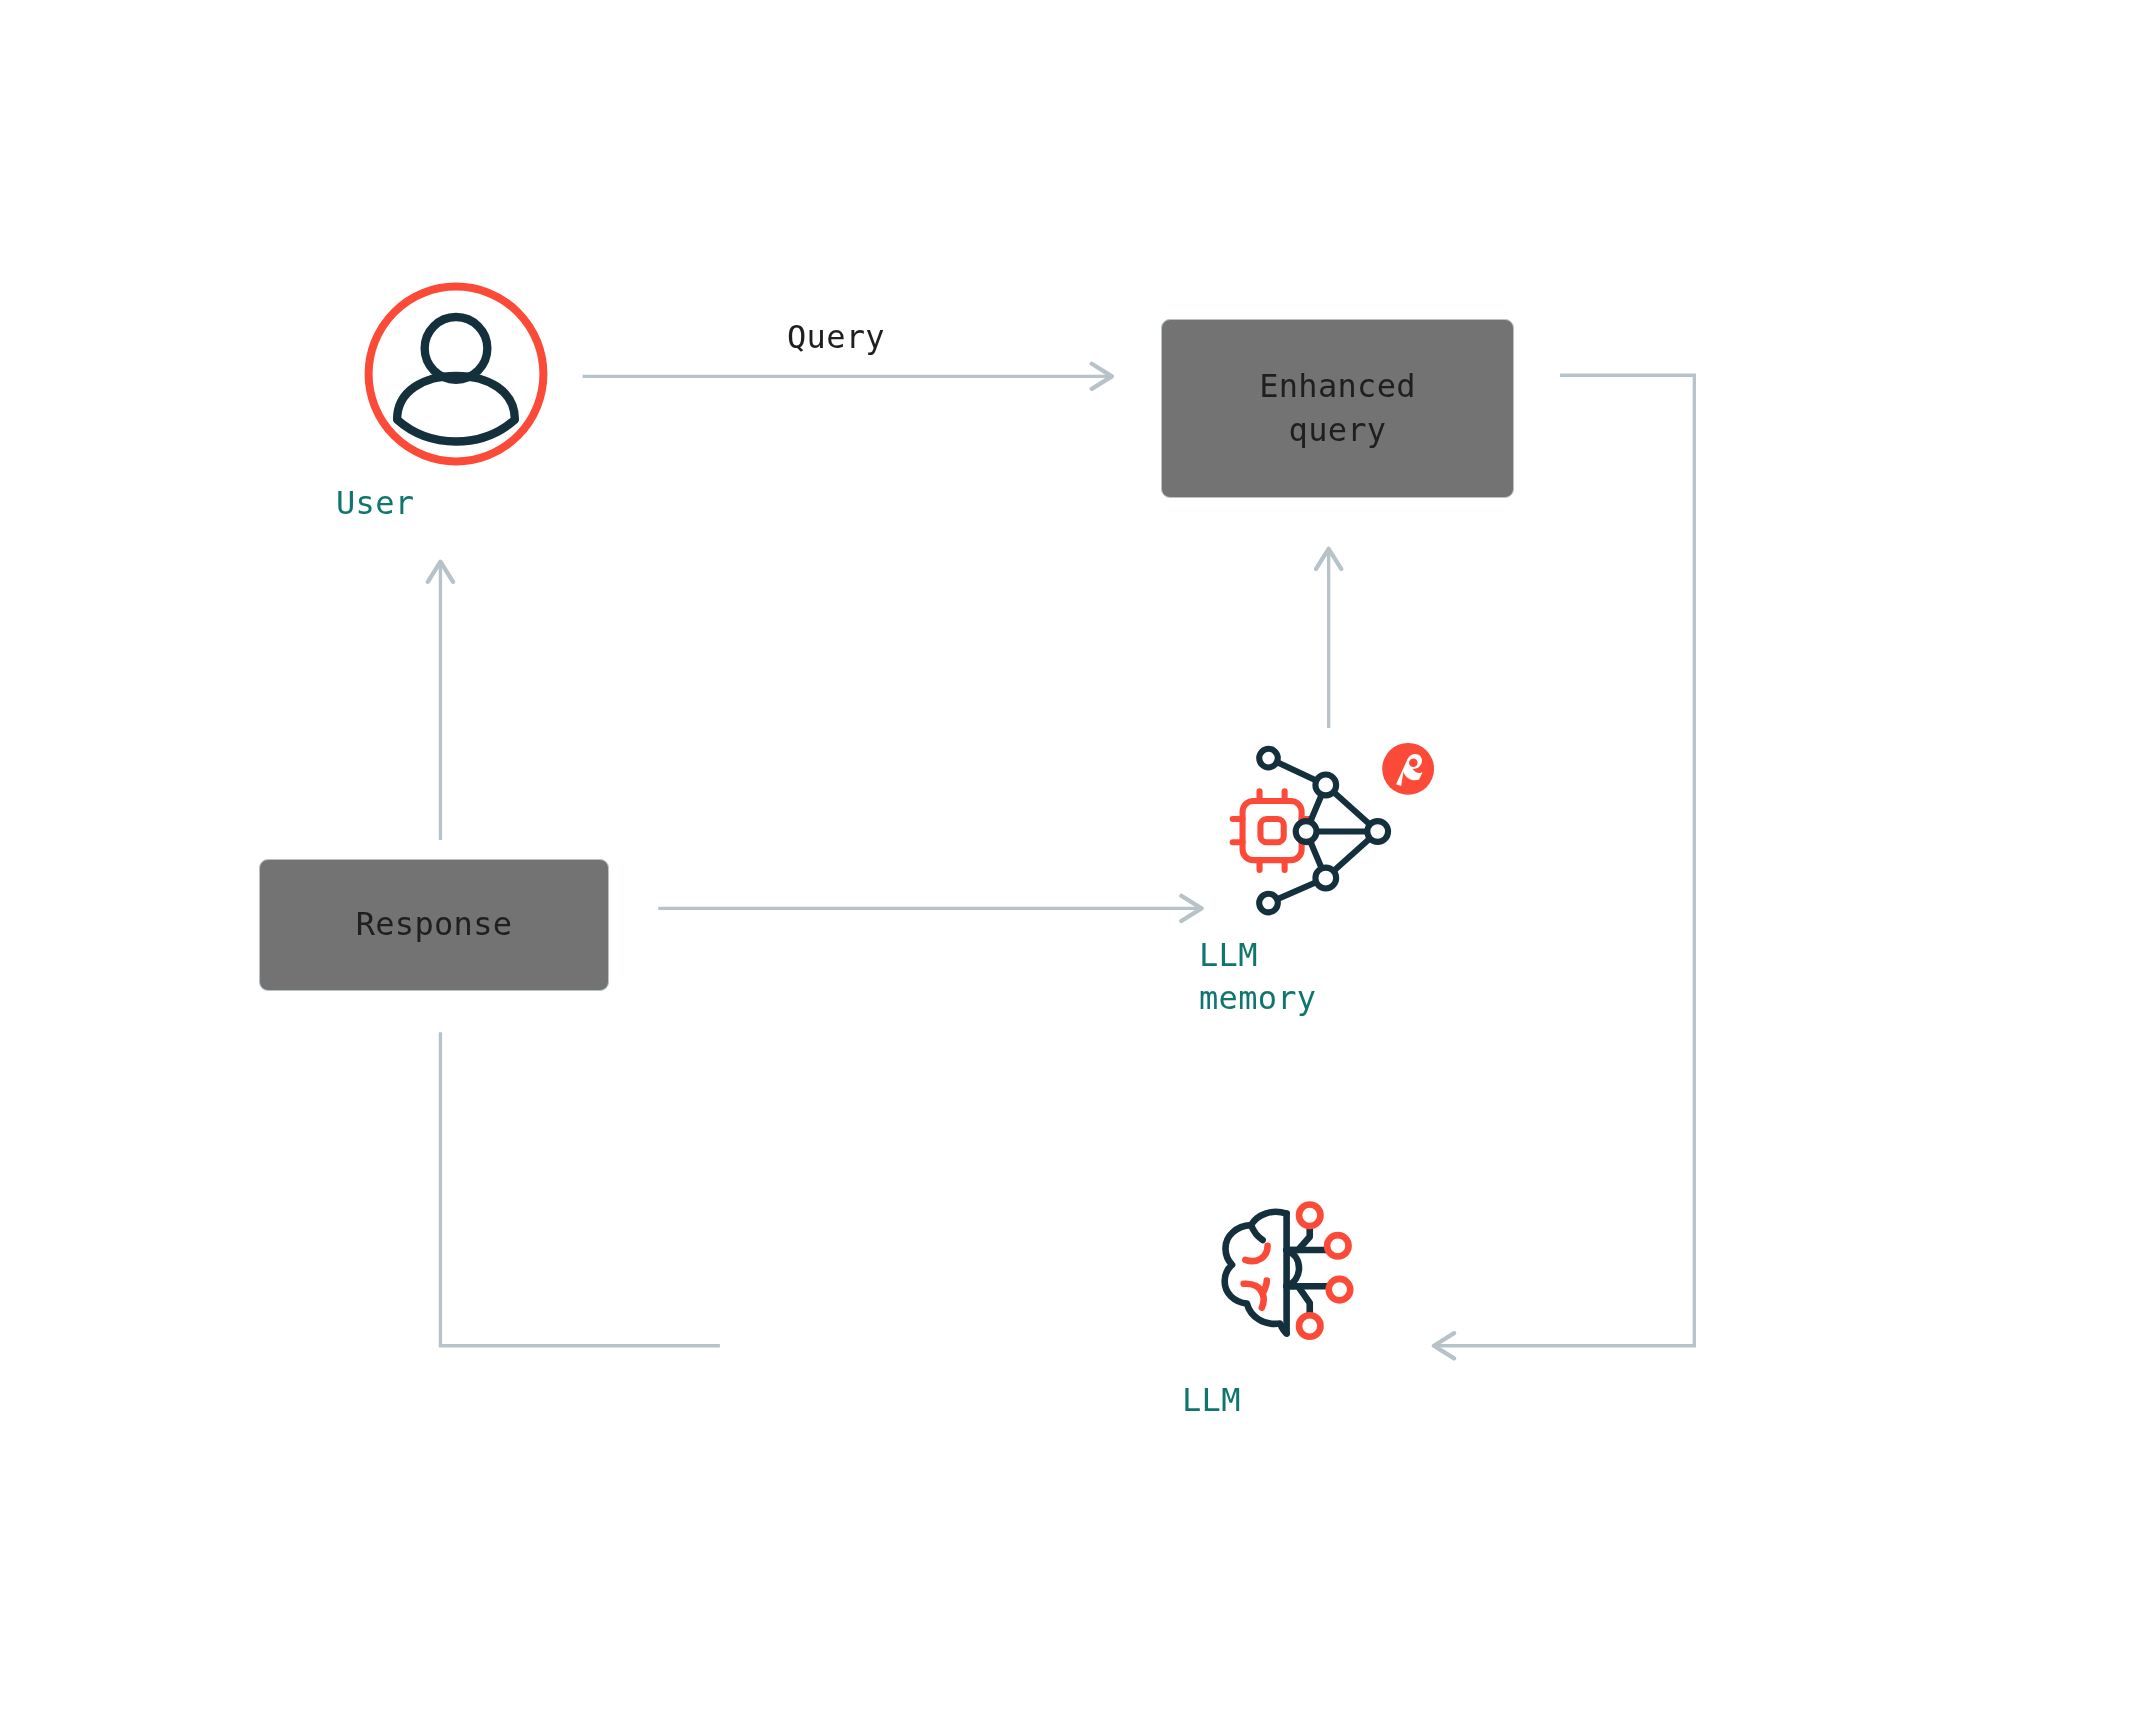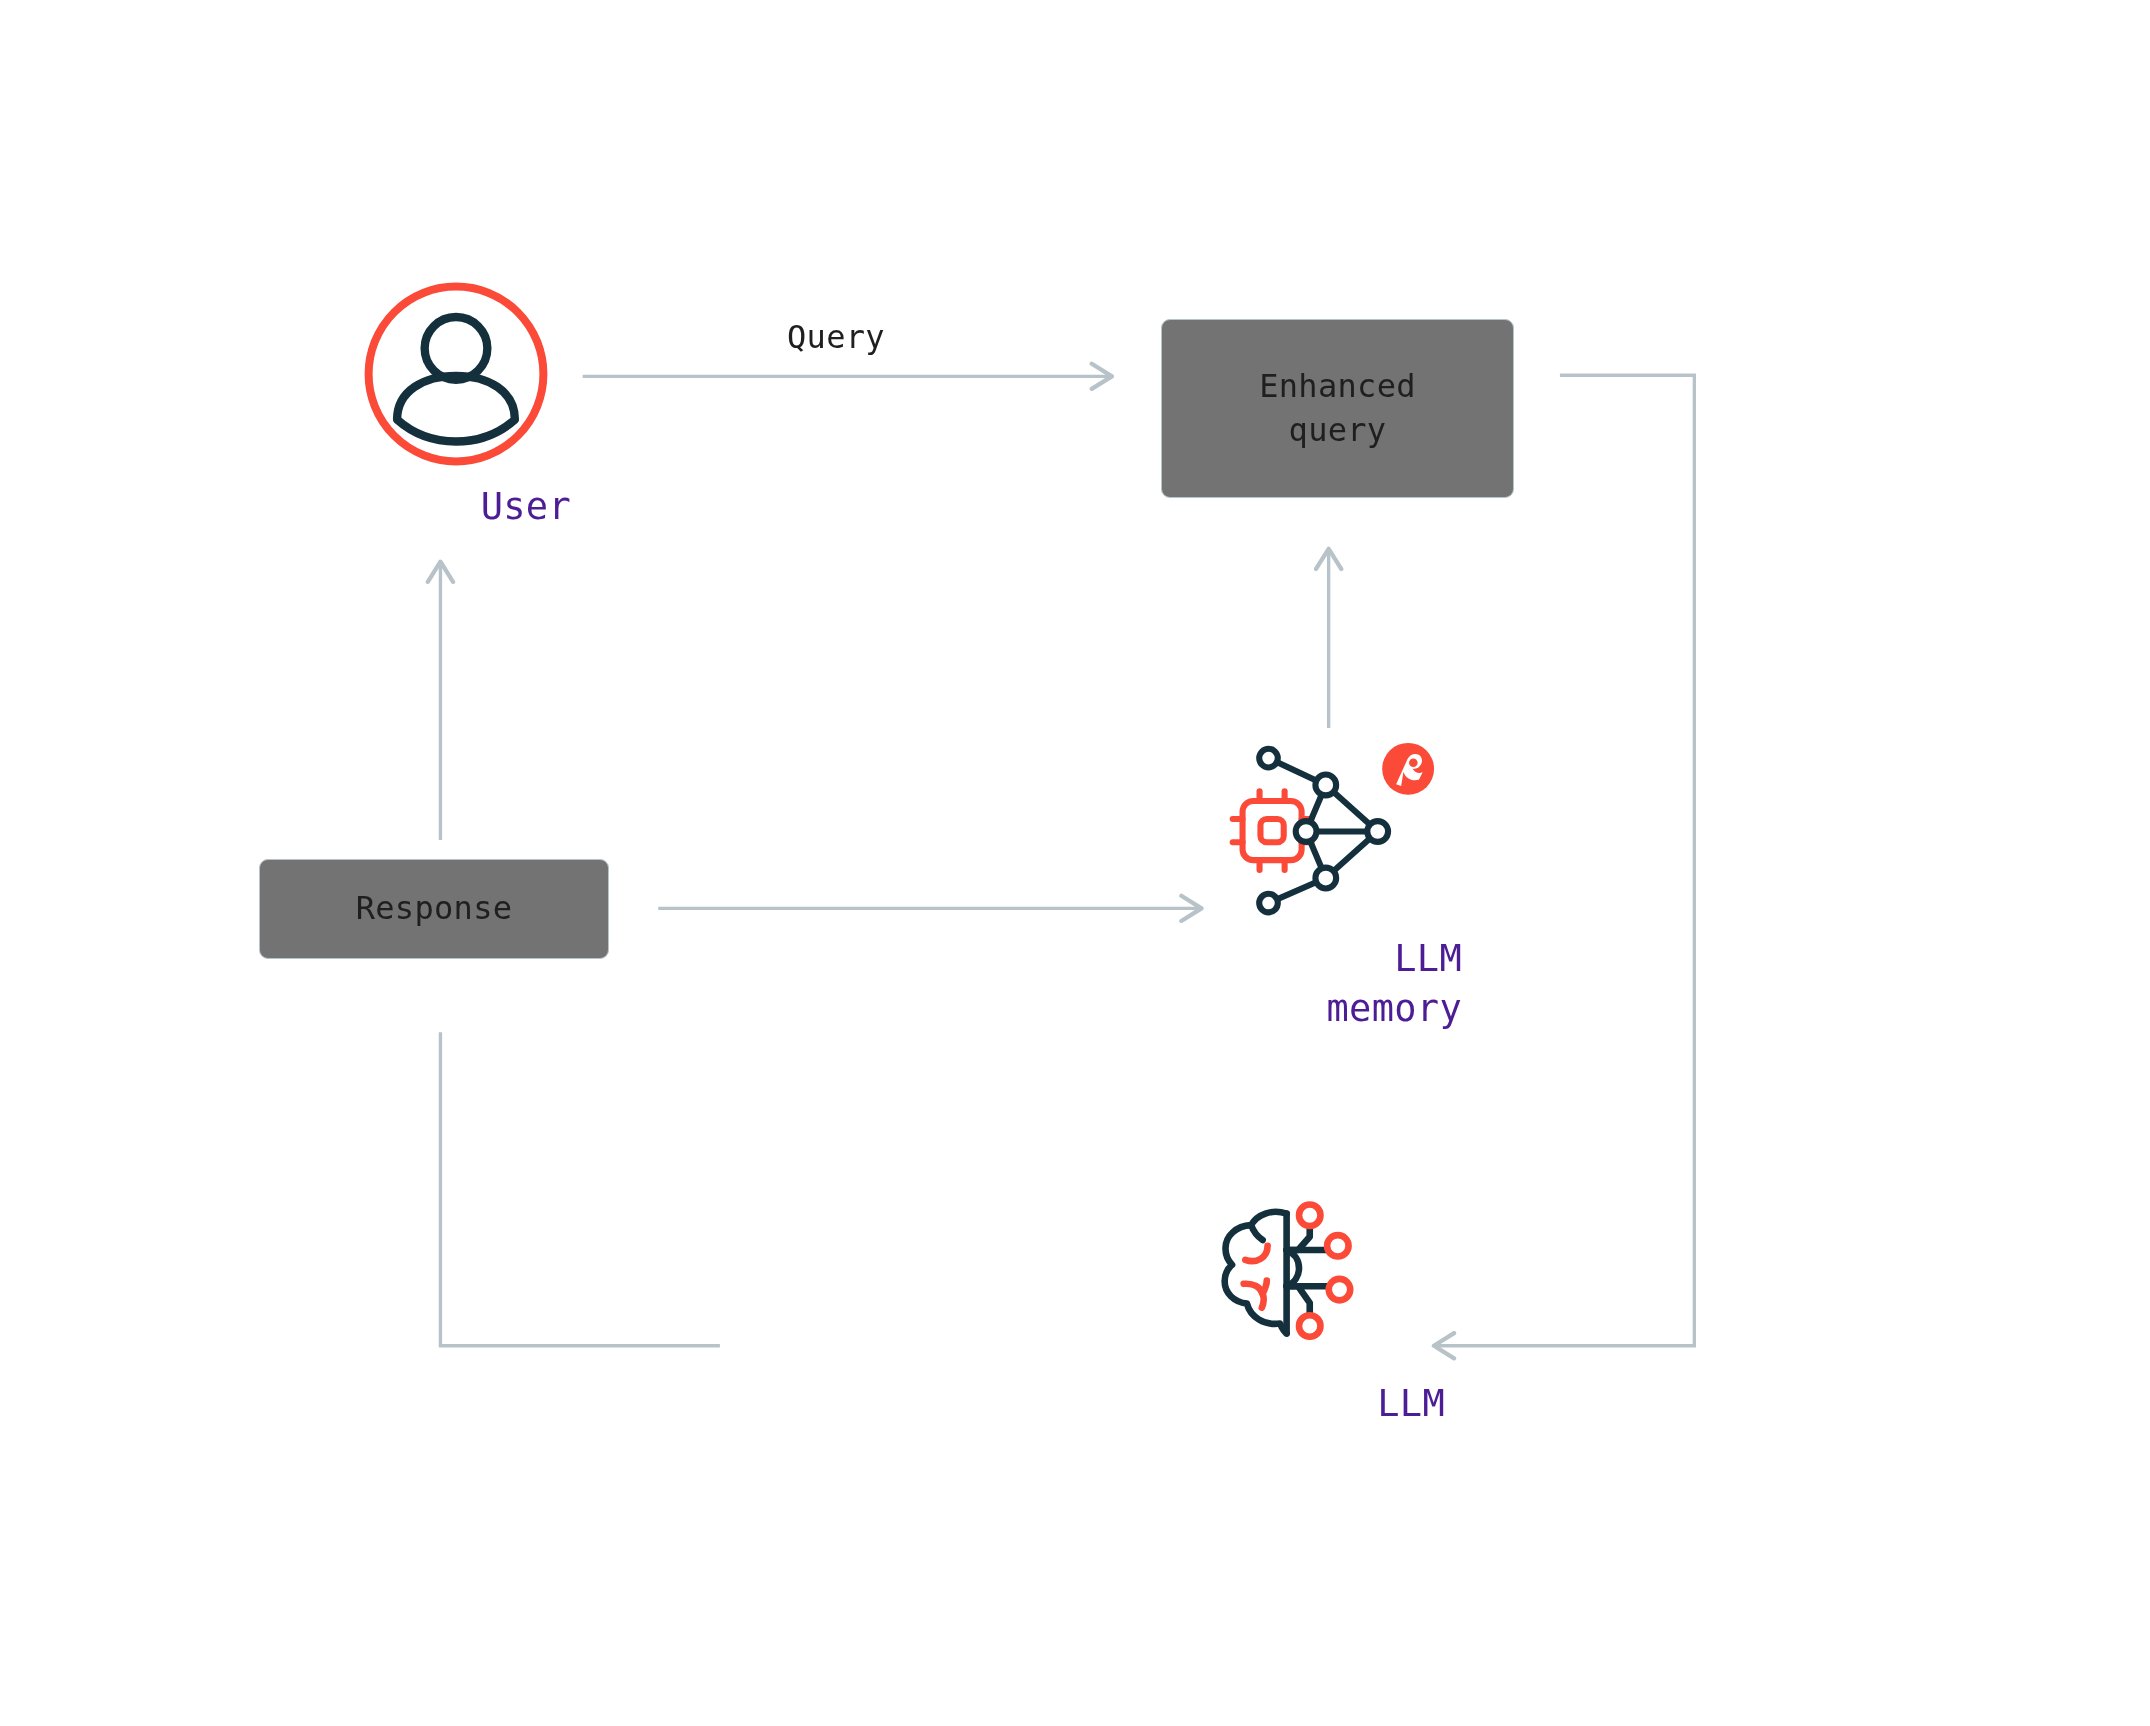--- a/index.html
+++ b/index.html
@@ -47,21 +47,21 @@
   #box-enhanced-query {
     left: 1161px;
     top: 319px;
     width: 353px;
     height: 179px;
   }
   #box-response {
     left: 259px;
     top: 859px;
     width: 350px;
-    height: 100px;
+    height: 132px;
   }
   #box-rag-pipeline {
     left: 720px;
     top: 1257px;
     width: 442px;
     height: 137px;
   }
 
   
   .edge-label {
@@ -71,25 +71,25 @@
     letter-spacing: 0.3px;
     white-space: nowrap;
   }
   #label-query {
     left: 787px;
     top: 318px;
   }
 
   .icon-caption {
     position: absolute;
-    color: #4c1d95;
-    font-size: 37px;
+    color: #0f766e;
+    font-size: 32px;
     line-height: 1.35;
     letter-spacing: 0.3px;
-    text-align: right;
+    text-align: left;
     white-space: pre-line;
   }
   #caption-user {
     left: 336px;
     top: 482px;
     width: 235px;
   }
   #caption-llm-memory {
     left: 1199px;
     top: 934px;

